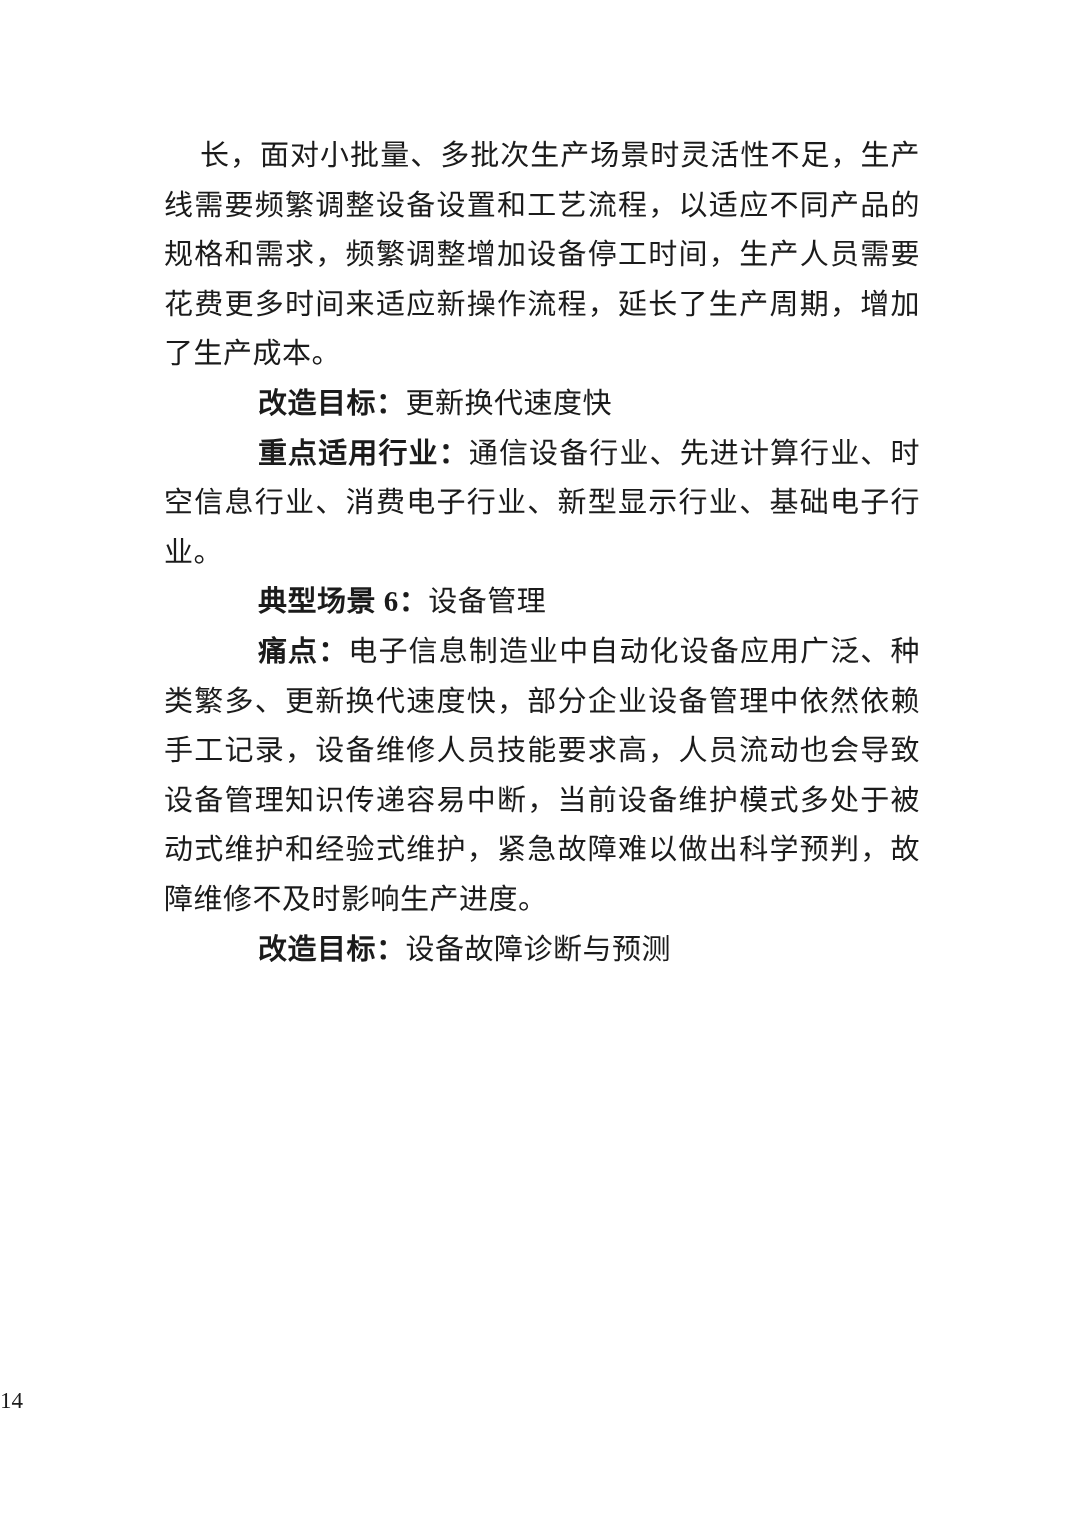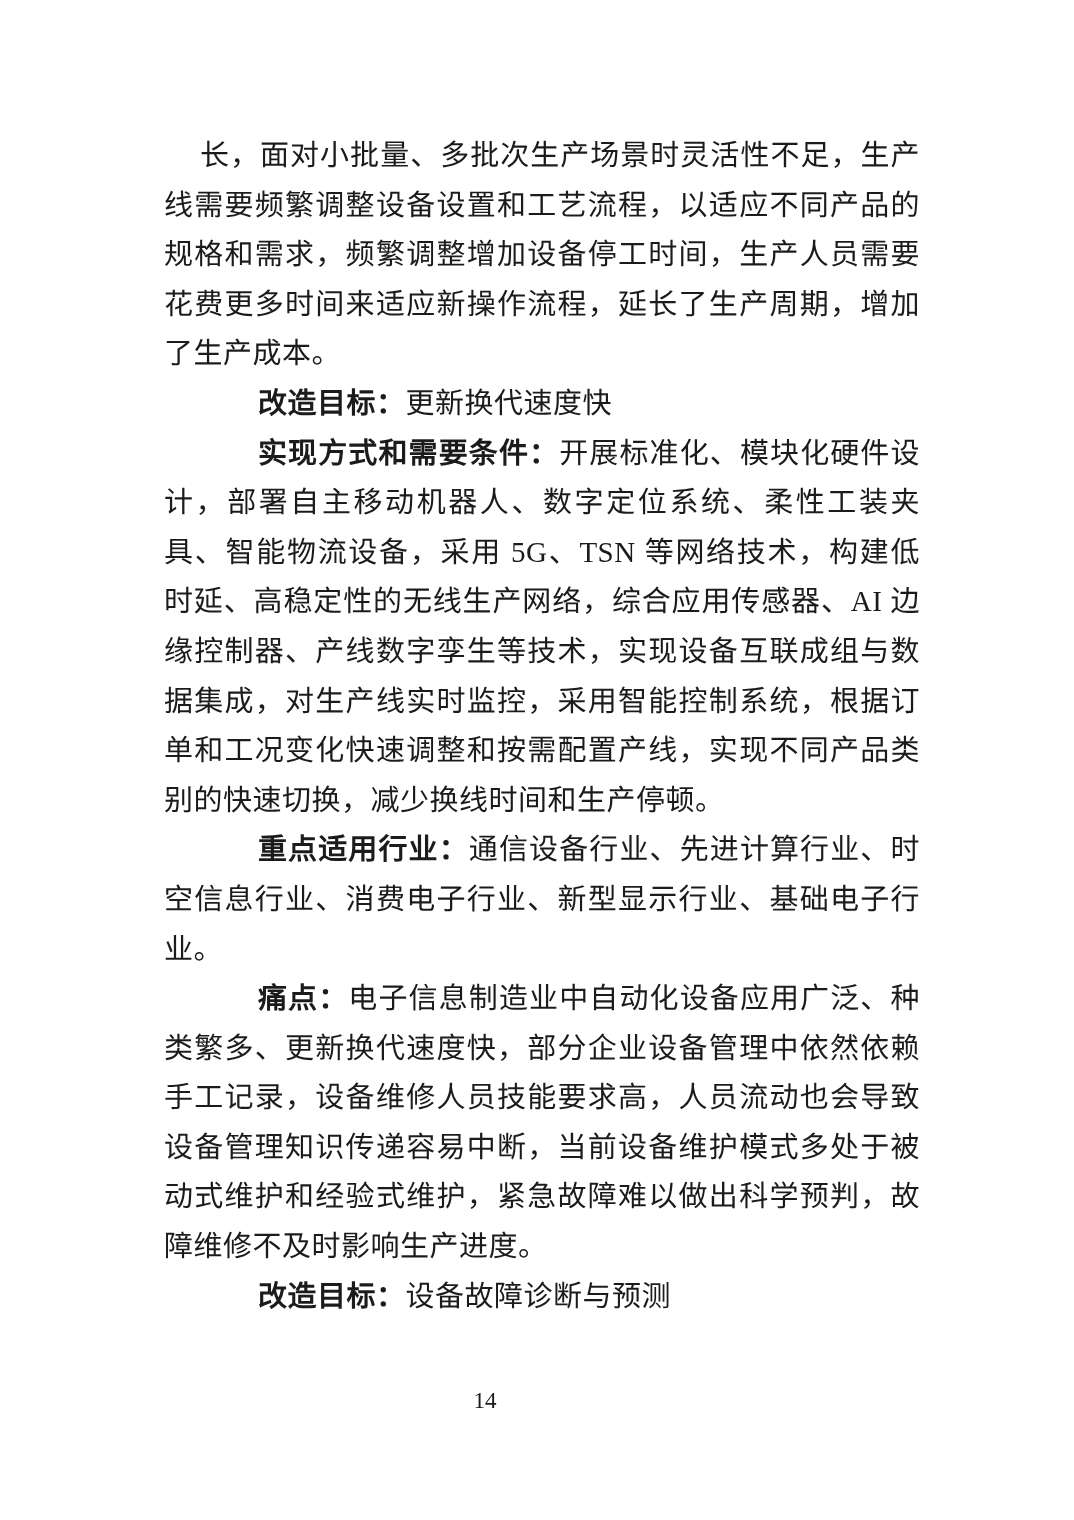--- a/index.html
+++ b/index.html
@@ -36,39 +36,39 @@
   }
   .content p .lead {
     font-weight: 700;
     margin-left: 36px;
   }
   .page-number {
     position: absolute;
     top: 1386px;
     left: 0;
     width: 100%;
-    text-align: center;
+    text-align: left;
     font-size: 23px;
     line-height: 30px;
     color: #1b1b1b;
   }
 </style>
 </head>
 <body>
 
 <div class="page">
   <div class="content" id="paragraphs">
   <p><span class="lead"></span><span class="body-text">长，面对小批量、多批次生产场景时灵活性不足，生产线需要频繁调整设备设置和工艺流程，以适应不同产品的规格和需求，频繁调整增加设备停工时间，生产人员需要花费更多时间来适应新操作流程，延长了生产周期，增加了生产成本。</span></p>
 
   <p class="indent"><span class="lead">改造目标：</span><span class="body-text">更新换代速度快</span></p>
 
-  <p class="indent"><span class="lead">实现方式和需要条件：</span><span class="body-text">开展标准化、模块化硬件设计，部署自主移动机器人、数字定位系统、柔性工装夹具、智能物流设备，采用 5G、TSN 等网络技术，构建低时延、高稳定性的无线生产网络，综合应用传感器、AI 边缘控制器、产线数字孪生等技术，实现设备互联成组与数据集成，对生产线实时监控，采用智能控制系统，根据订单和工况变化快速调整和按需配置产线，实现不同产品类别的快速切换，减少换线时间和生产停顿。</span></p>
 
   <p class="indent"><span class="lead">重点适用行业：</span><span class="body-text">通信设备行业、先进计算行业、时空信息行业、消费电子行业、新型显示行业、基础电子行业。</span></p>
 
+  <p class="indent"><span class="lead">典型场景 6：</span><span class="body-text">设备管理</span></p>
 
   <p class="indent"><span class="lead">痛点：</span><span class="body-text">电子信息制造业中自动化设备应用广泛、种类繁多、更新换代速度快，部分企业设备管理中依然依赖手工记录，设备维修人员技能要求高，人员流动也会导致设备管理知识传递容易中断，当前设备维护模式多处于被动式维护和经验式维护，紧急故障难以做出科学预判，故障维修不及时影响生产进度。</span></p>
 
   <p class="indent"><span class="lead">改造目标：</span><span class="body-text">设备故障诊断与预测</span></p>
 
 </div>
   <div class="page-number">14</div>
 </div>
 
 </body></html>

